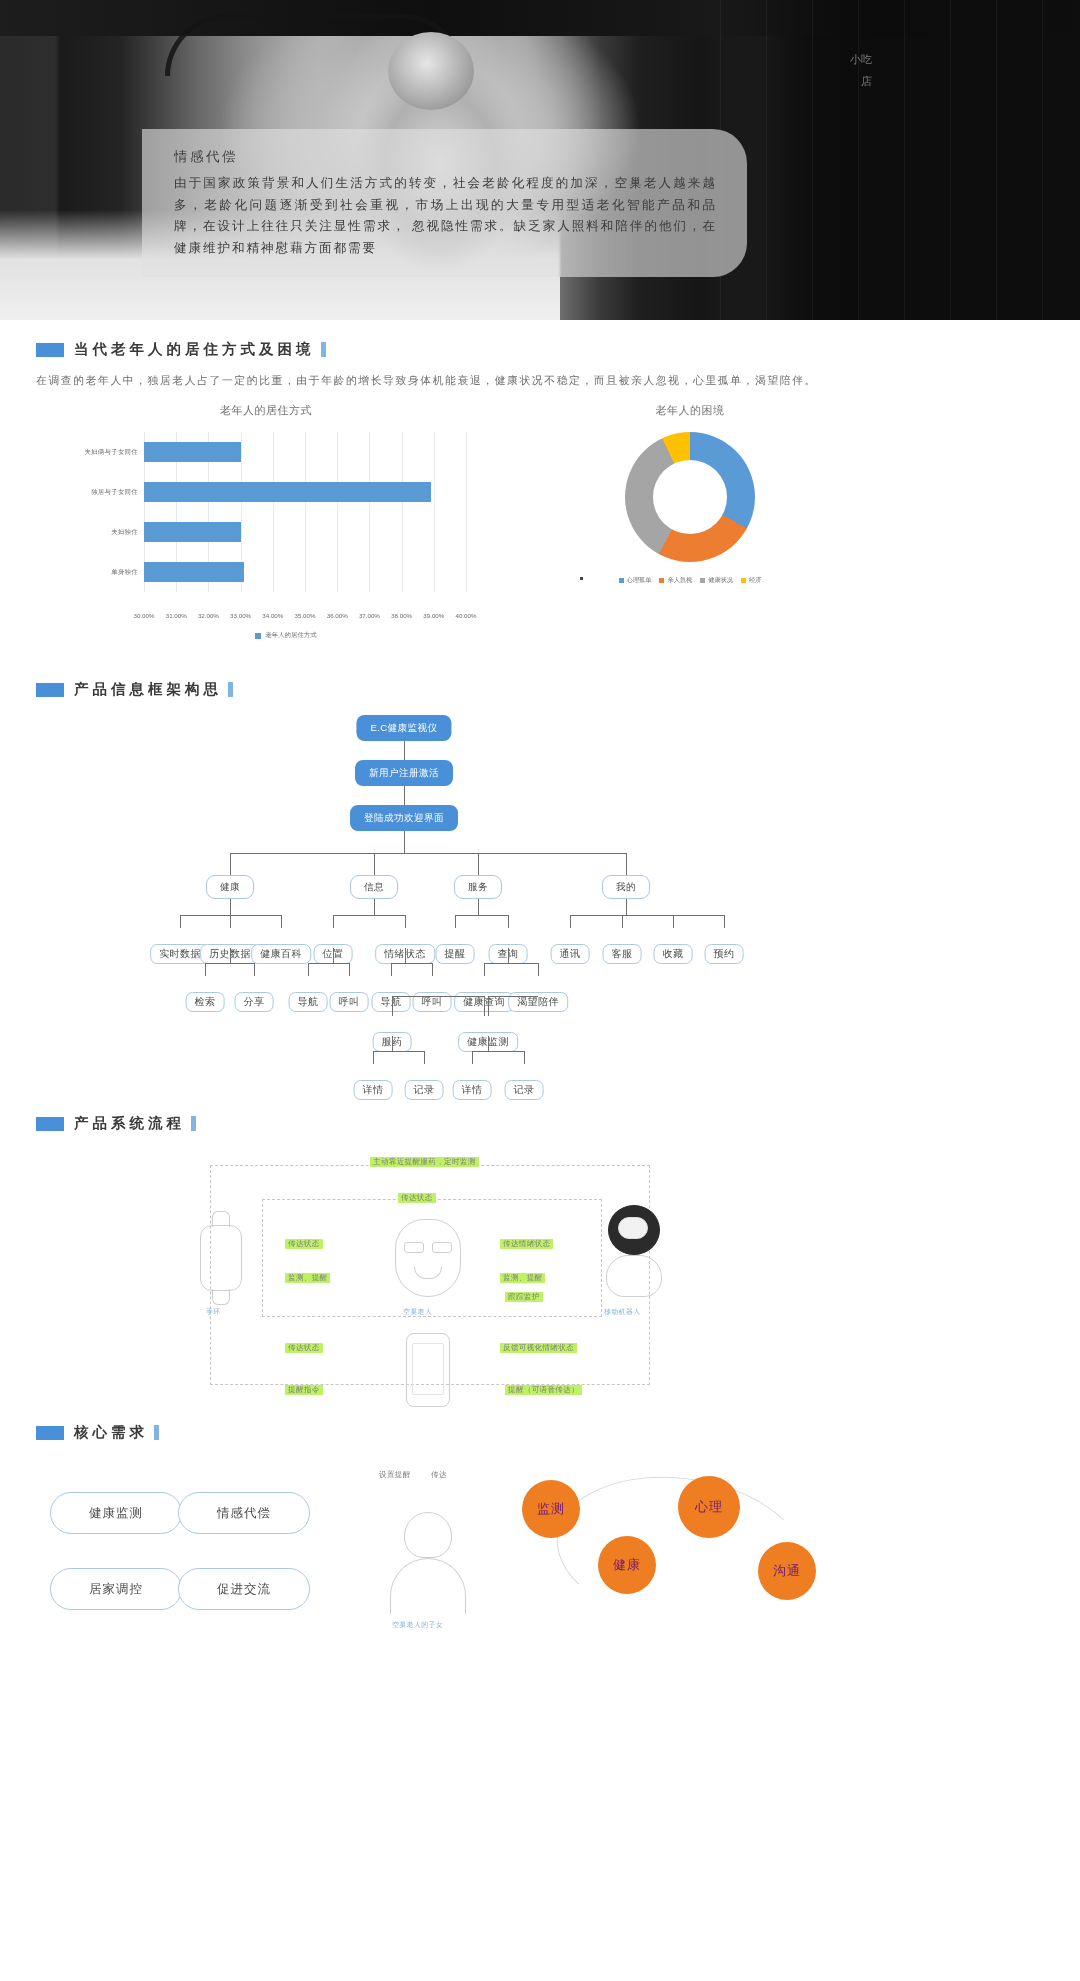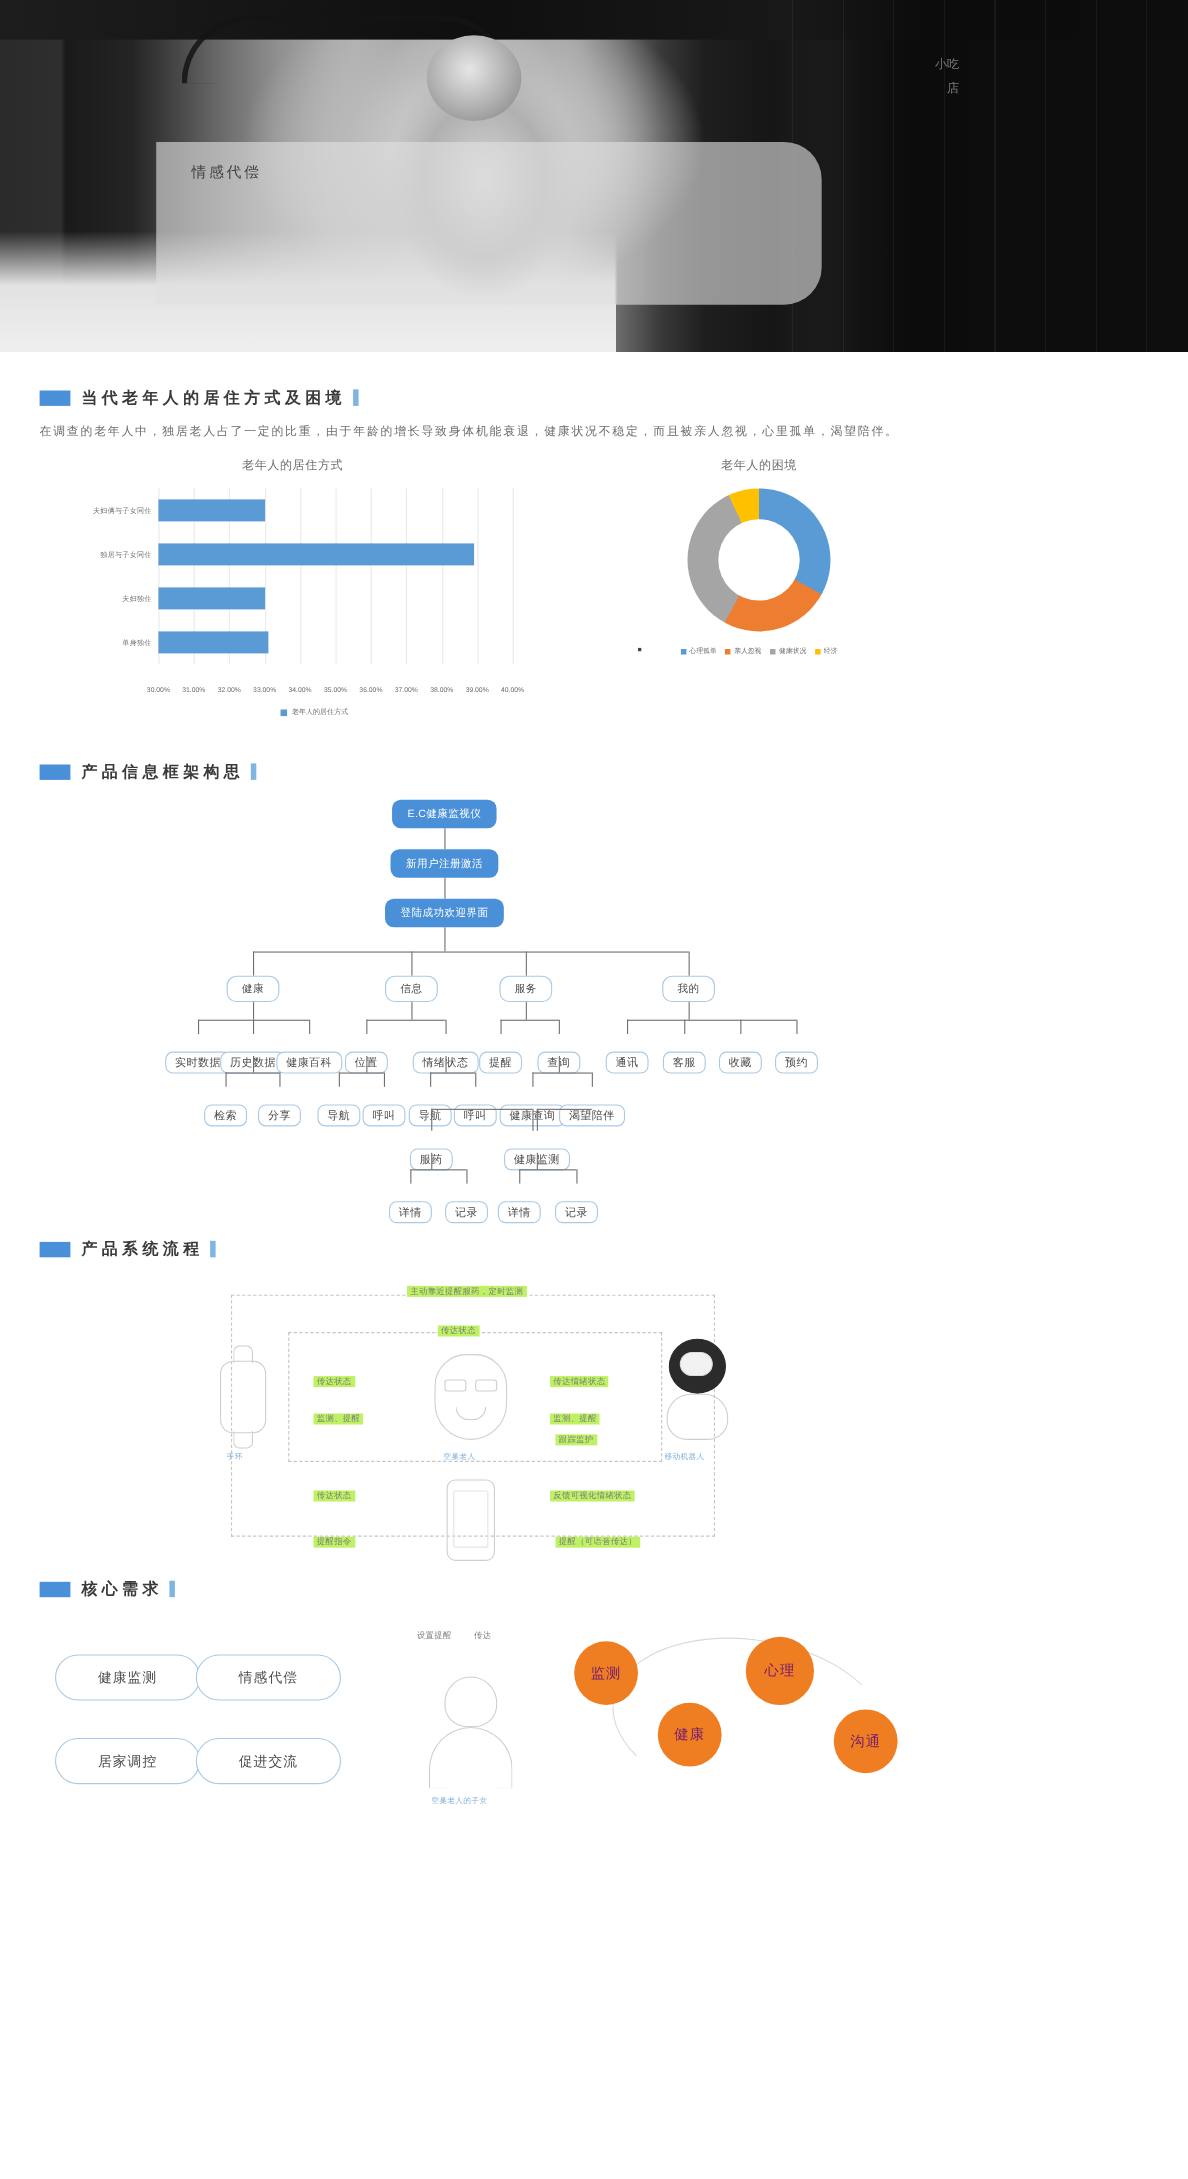--- a/index.html
+++ b/index.html
@@ -353,24 +353,25 @@
   <div class="hero-photo"></div>
   <div class="hero-panelR"></div>
   <div class="hero-slats"></div>
   <div class="hero-rail"></div>
   <div class="hero-figure"></div>
   <div class="hero-head"></div>
   <div class="hero-sign">小吃店</div>
 
   <div class="hero-card">
     <div class="hero-card-title">情感代偿</div>
-  </div>
-</div>
-
-<div style="margin-top:32px;">
+    <div class="hero-card-body">由于国家政策背景和人们生活方式的转变，社会老龄化程度的加深，空巢老人越来越多，老龄化问题逐渐受到社会重视，市场上出现的大量专用型适老化智能产品和品牌，在设计上往往只关注显性需求， 忽视隐性需求。缺乏家人照料和陪伴的他们，在健康维护和精神慰藉方面都需要</div>
+  </div>
+</div>
+
+<div style="margin-top:20px;">
   <div class="sec-head">
     <div class="sec-chip"></div>
     <div class="sec-title">当代老年人的居住方式及困境</div>
   </div>
   <div class="sec-desc">在调查的老年人中，独居老人占了一定的比重，由于年龄的增长导致身体机能衰退，健康状况不稳定，而且被亲人忽视，心里孤单，渴望陪伴。</div>
 </div>
 
 <div class="charts">
 
   <div class="bar-wrap">

